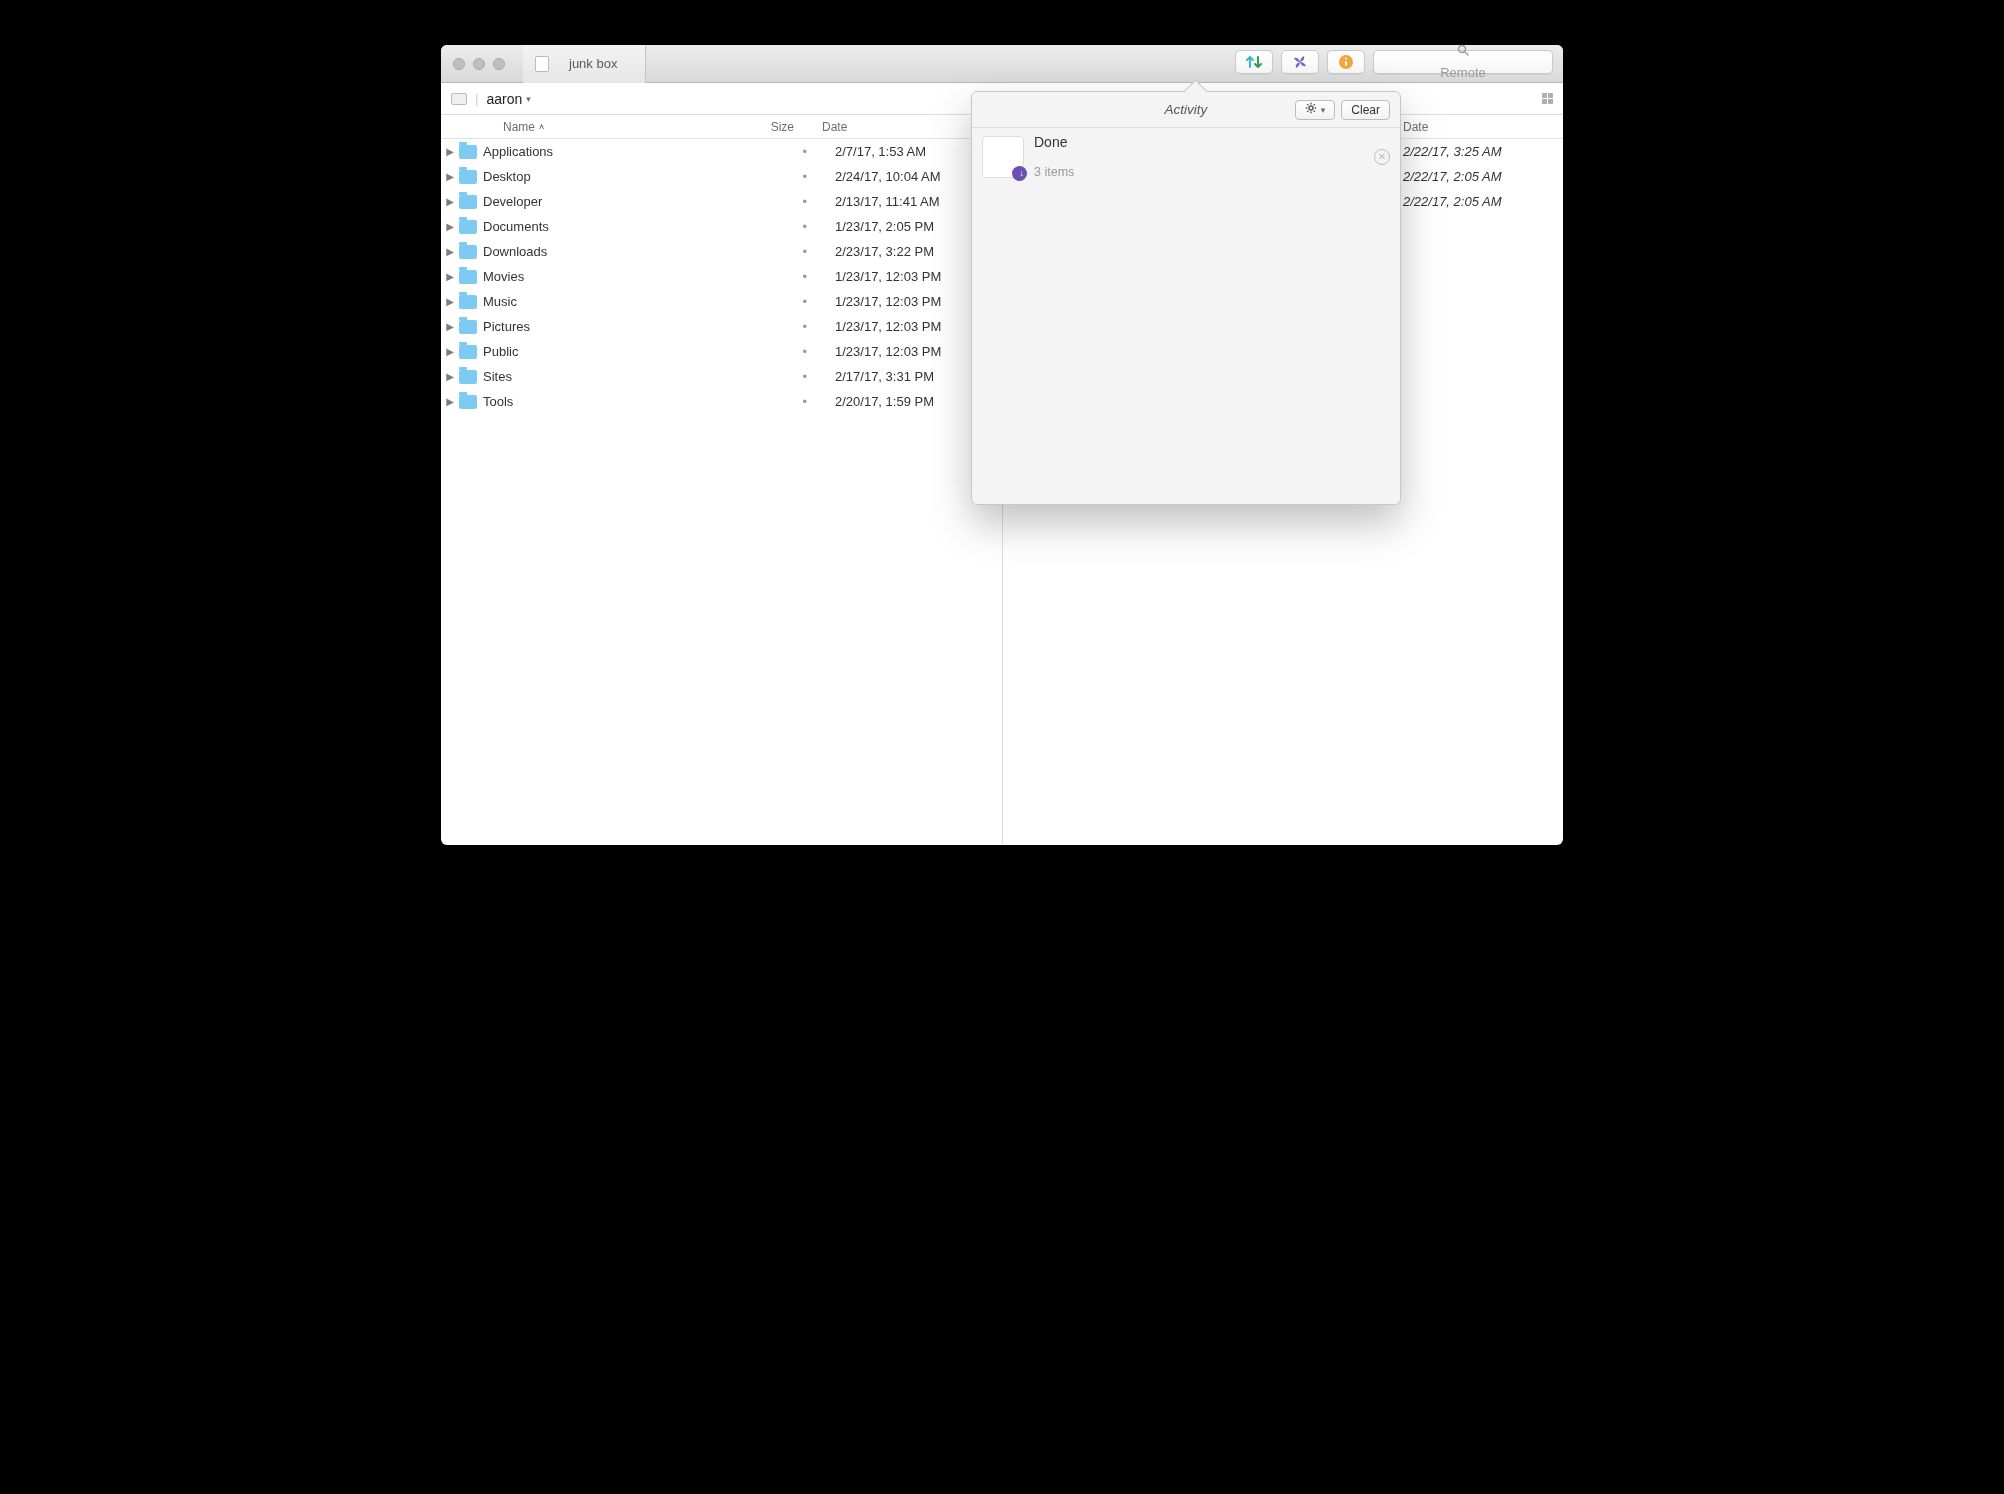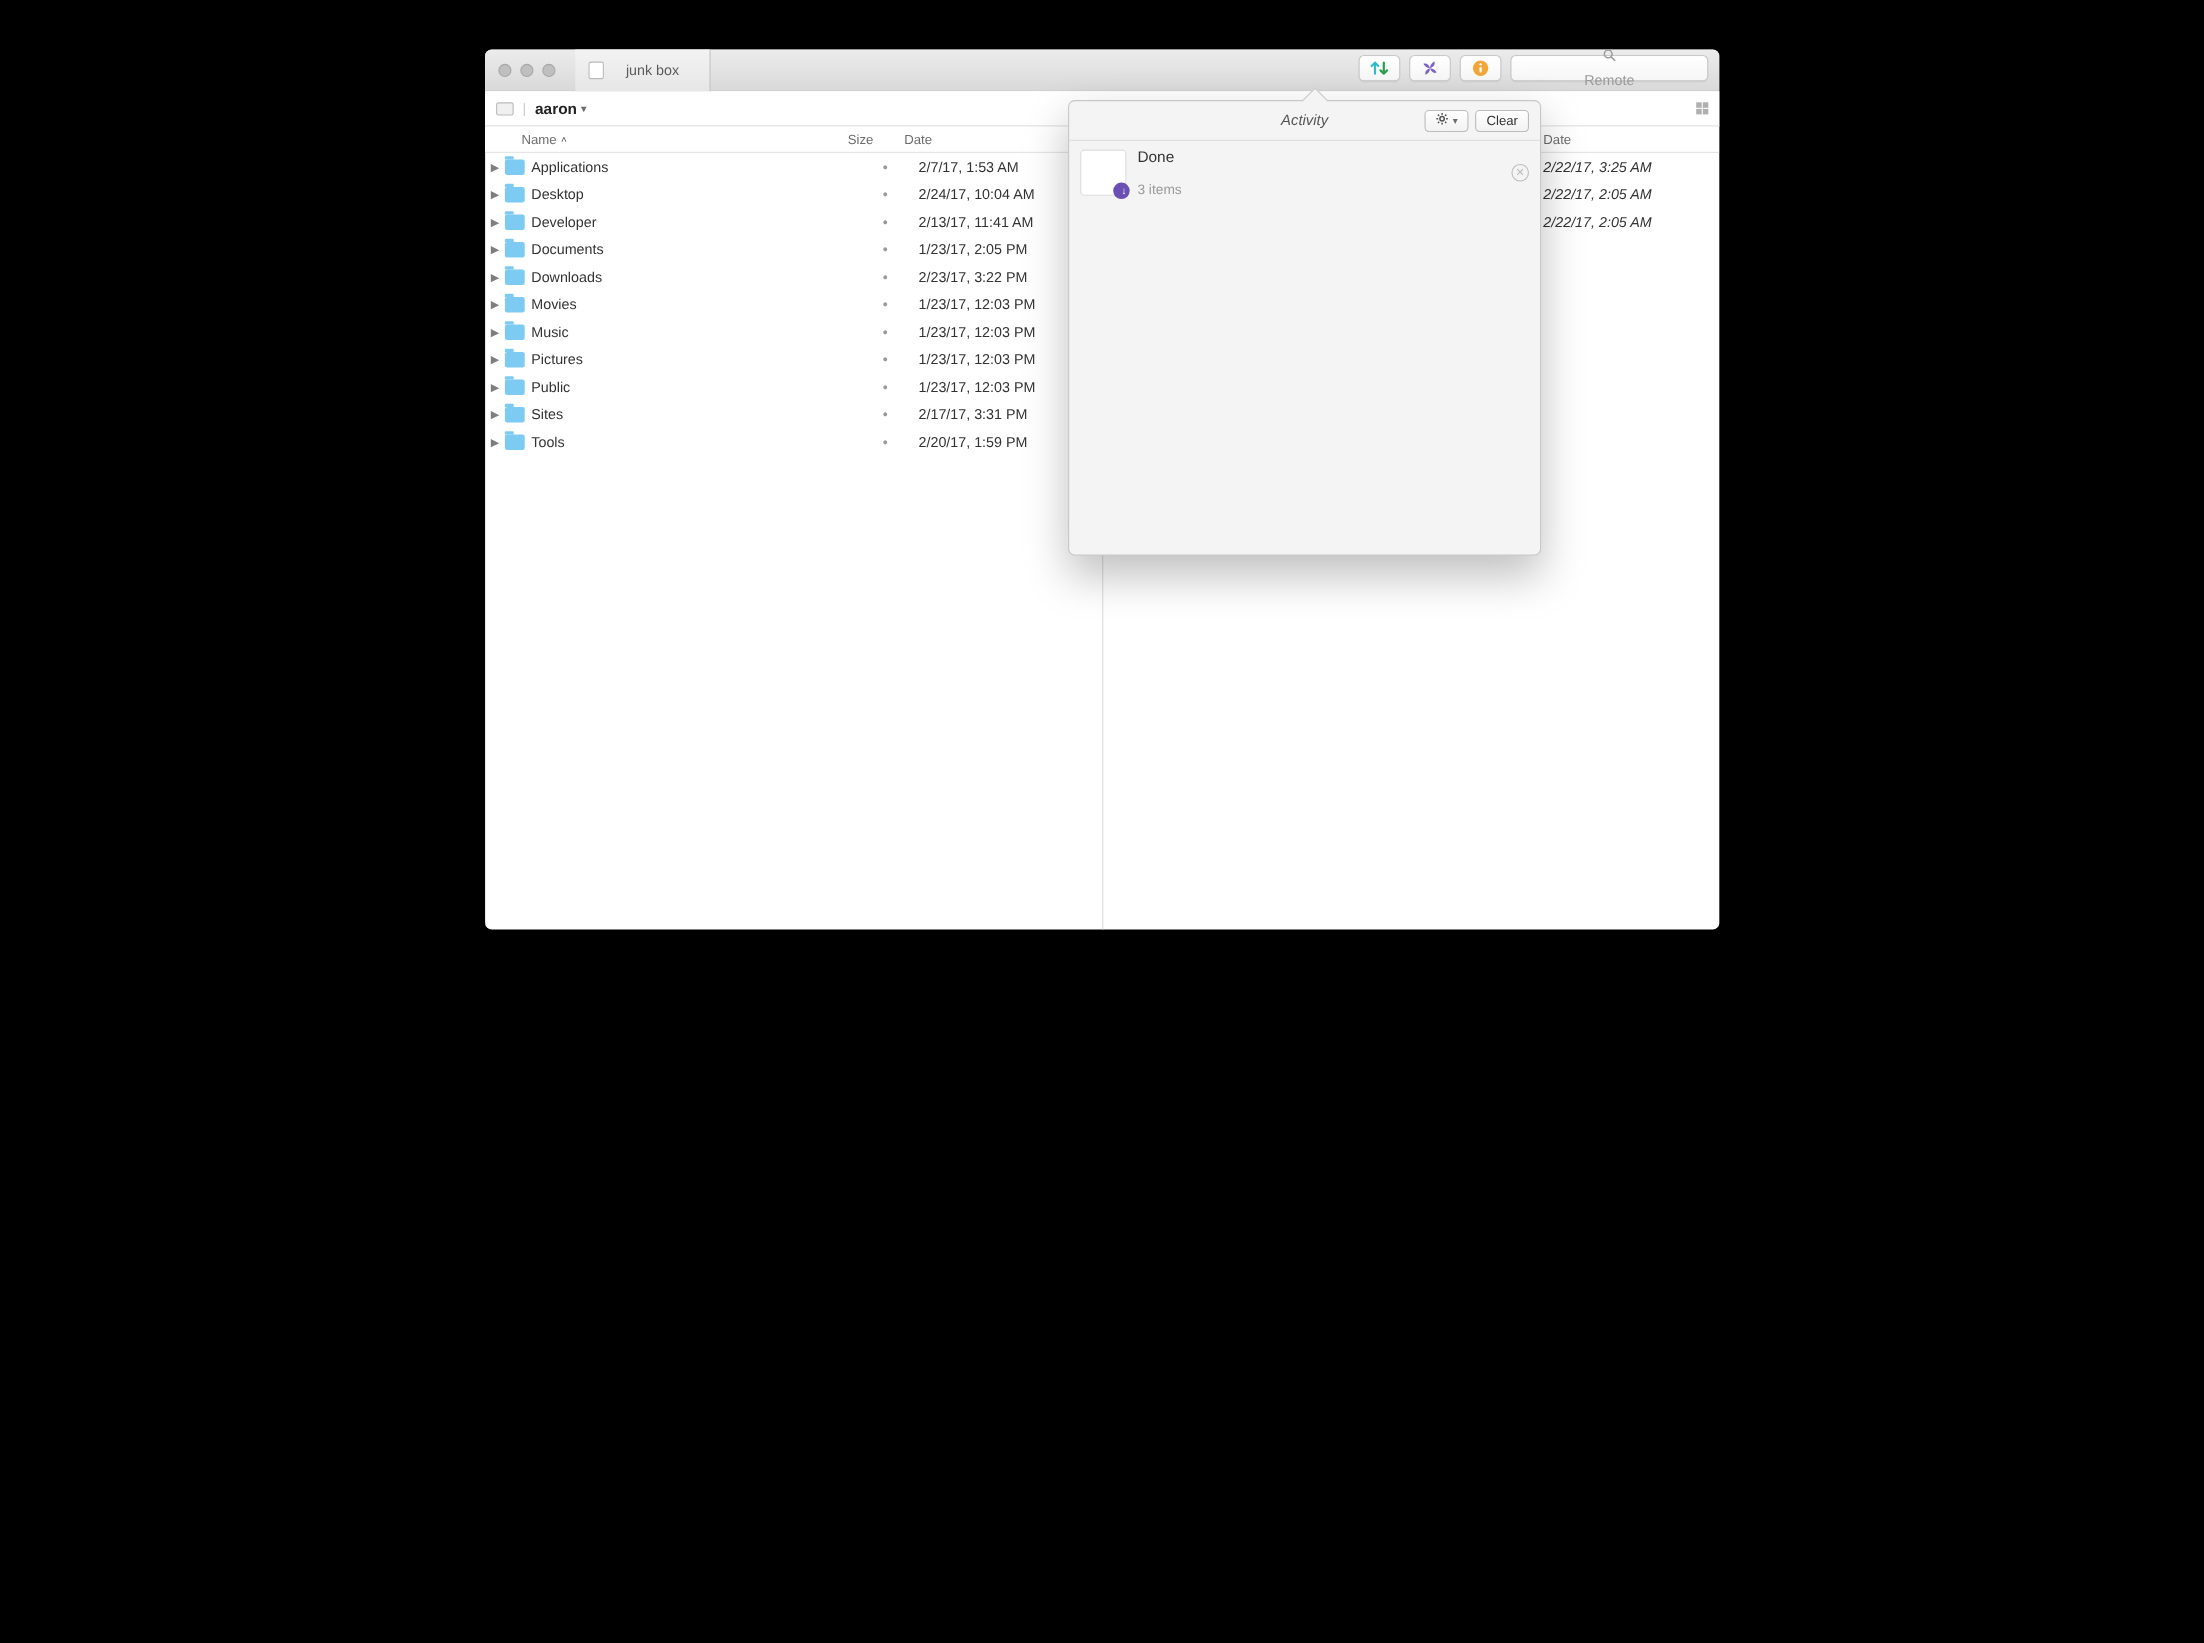--- a/index.html
+++ b/index.html
@@ -68,33 +68,33 @@
     padding: 0 10px;
   }
   .pathbar .right-ctrl {
     margin-left: auto; display: flex; align-items: center; gap: 8px;
     color: #8d8d8d;
   }
   .disk-icon {
     width: 16px; height: 12px; background: #f0f0f0; border: 1px solid #bbb; border-radius: 2px;
   }
   .pathbar .sep { color: #ccc; padding: 0 8px; }
-  .pathbar .crumb { font-weight: 700; font-size: 14px; color: #222; display: flex; align-items: center; gap: 4px; }
+  .pathbar .crumb { font-weight: 400; font-size: 14px; color: #222; display: flex; align-items: center; gap: 4px; }
   
   .split { display: flex; height: calc(100% - 70px); }
   .pane { flex: 1 1 50%; overflow: hidden; position: relative; }
   .pane + .pane { border-left: 1px solid #dcdcdc; }
   .col-head {
     height: 24px; background: #fff;
     border-bottom: 1px solid #e3e3e3;
     display: flex; align-items: center;
     font-size: 12px; color: #6d6d6d;
     user-select: none;
   }
-  .col-name { flex: 1 1 auto; padding-left: 33px; display:flex; align-items:center; gap:4px; }
+  .col-name { flex: 1 1 auto; padding-left: 62px; display:flex; align-items:center; gap:4px; }
   .col-size { width: 70px; text-align: right; padding-right: 18px; }
   .col-date { width: 190px; padding-left: 10px; }
   .row {
     height: 25px;
     display: flex; align-items: center;
     font-size: 13px; color: #333;
   }
   .tw { width: 18px; text-align: center; color: #7e7e7e; font-size: 10px; }
   .fld { width: 18px; height: 14px; background: #7dcaf2; border-radius: 2px; position: relative; margin-right: 6px; }
   .fld::before { content:""; position:absolute; top:-3px; left:0; width:8px; height:3px; background:#7dcaf2; border-radius: 1px 1px 0 0; }

